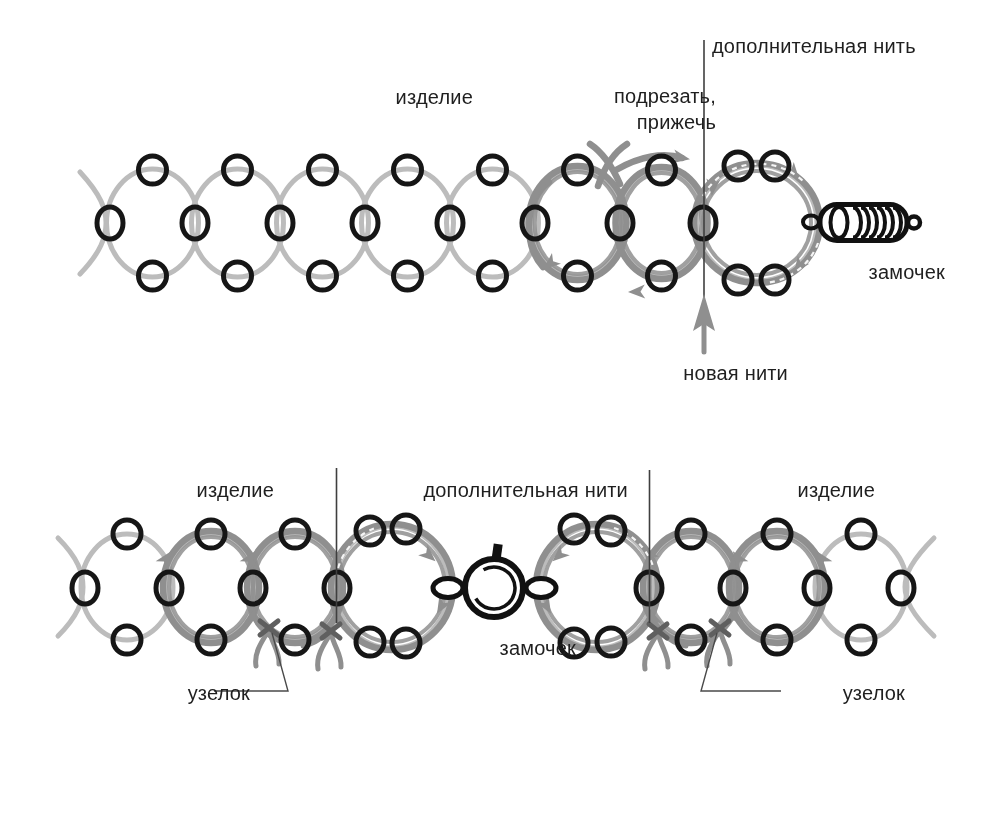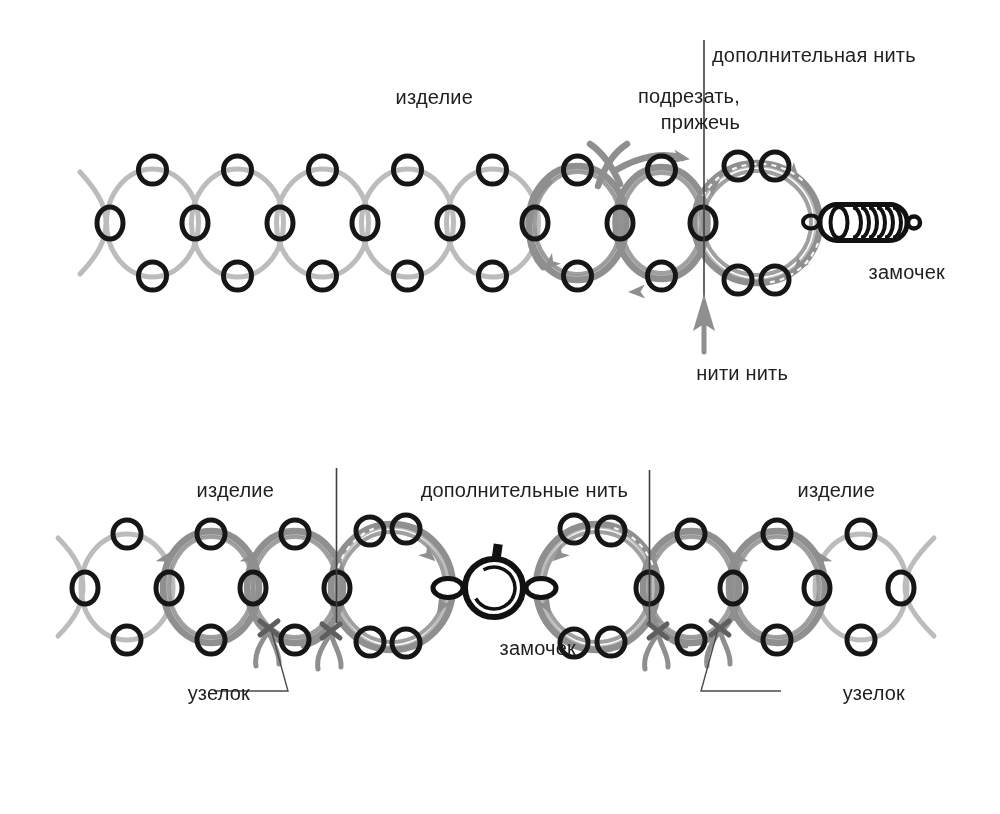--- a/index.html
+++ b/index.html
@@ -253,32 +253,32 @@
     <line class="thin" x1="336.5" y1="468" x2="336.5" y2="623"></line>
     <line class="thin" x1="649.5" y1="470" x2="649.5" y2="623"></line>
 
     <path class="ptr" d="M 272,633 L 288,691 L 214,691"></path>
     <path class="ptr" d="M 717,633 L 701,691 L 781,691"></path>
   </g>
 </svg>
 
 <div class="lbl" style="left:313px;top:84px;width:160px;">изделие</div>
 
-<div class="lbl pre" style="left:580px;top:83px;width:160px;">подрезать,
+<div class="lbl pre" style="left:556px;top:83px;width:160px;">подрезать,
 прижечь</div>
 
-<div class="lbl left-align" style="left:712px;top:42px;">дополнительная нить</div>
+<div class="lbl left-align" style="left:712px;top:33px;">дополнительная нить</div>
 
 <div class="lbl" style="left:785px;top:259px;width:160px;">замочек</div>
 
-<div class="lbl" style="left:628px;top:360px;width:160px;">нити нить</div>
+<div class="lbl" style="left:628px;top:360px;width:160px;">новая нити</div>
 
 <div class="lbl" style="left:114px;top:477px;width:160px;">изделие</div>
 
-<div class="lbl" style="left:368px;top:477px;width:260px;">дополнительные нить</div>
+<div class="lbl" style="left:368px;top:477px;width:260px;">дополнительная нити</div>
 
 <div class="lbl" style="left:715px;top:477px;width:160px;">изделие</div>
 
 <div class="lbl" style="left:416px;top:635px;width:160px;">замочек</div>
 
 <div class="lbl" style="left:90px;top:680px;width:160px;">узелок</div>
 
 <div class="lbl" style="left:745px;top:680px;width:160px;">узелок</div>
 
 </div>

